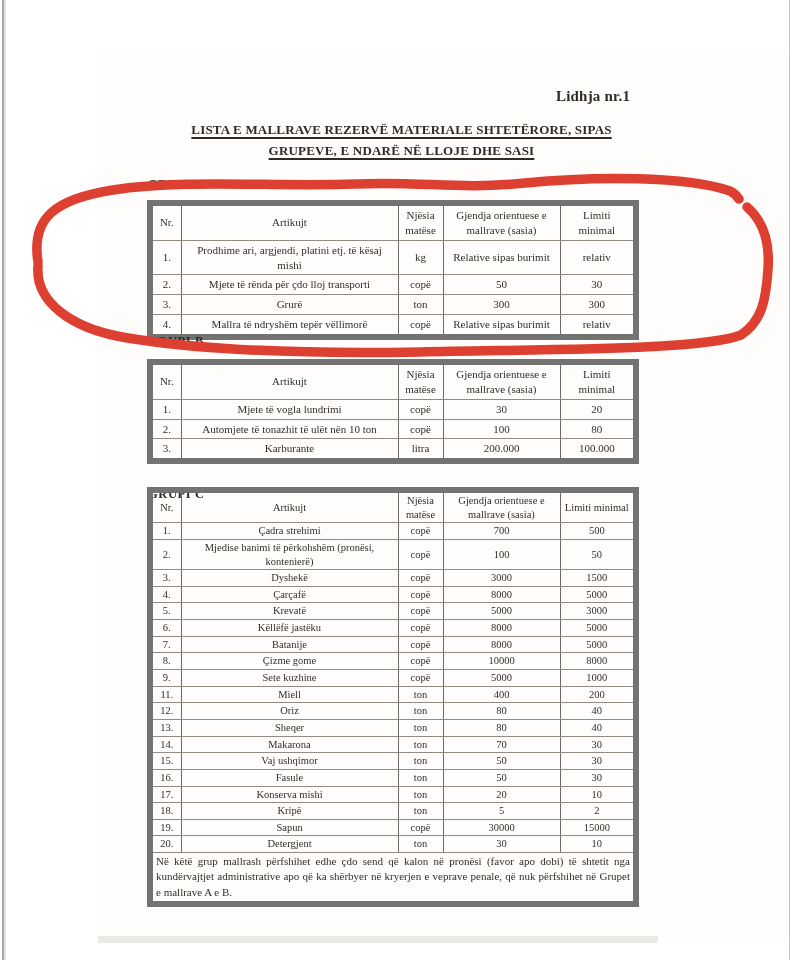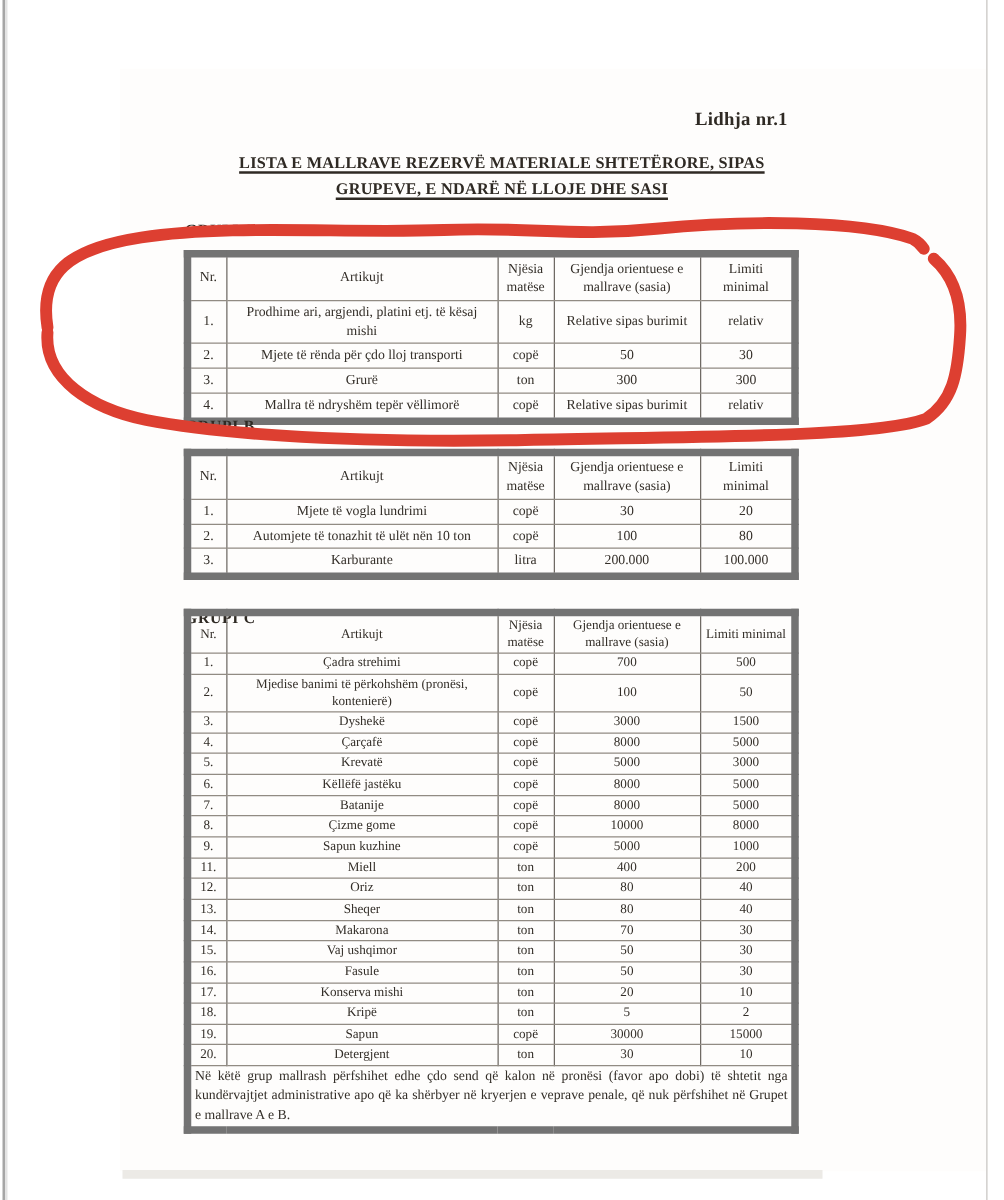--- a/index.html
+++ b/index.html
@@ -250,21 +250,21 @@
         </tr>
         <tr>
           <td>8.</td>
           <td>Çizme gome</td>
           <td>copë</td>
           <td>10000</td>
           <td>8000</td>
         </tr>
         <tr>
           <td>9.</td>
-          <td>Sapun kuzhine</td>
+          <td>Sete kuzhine</td>
           <td>copë</td>
           <td>5000</td>
           <td>1000</td>
         </tr>
         <tr>
           <td>11.</td>
           <td>Miell</td>
           <td>ton</td>
           <td>400</td>
           <td>200</td>

